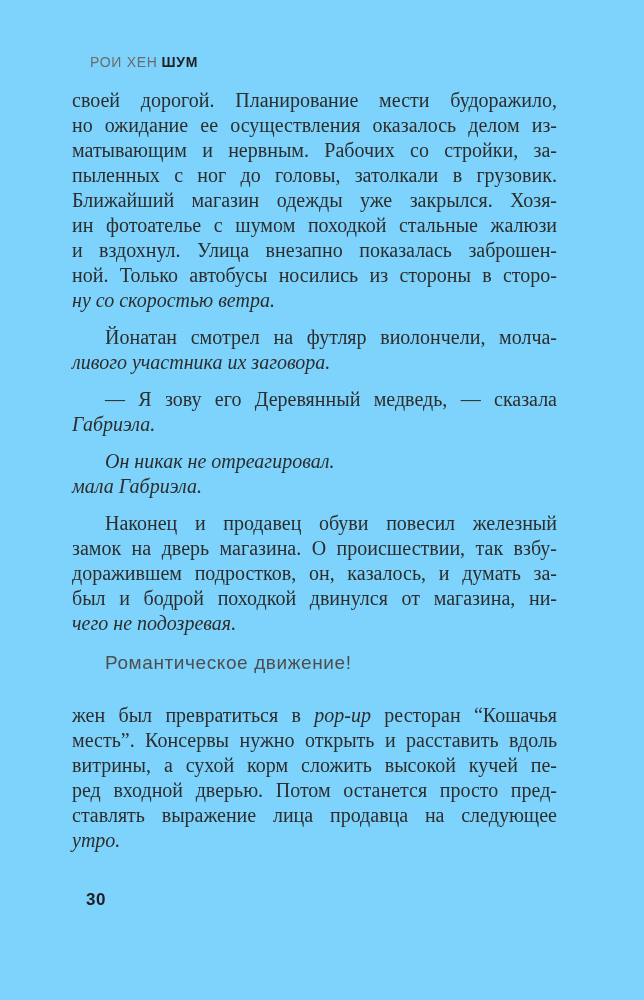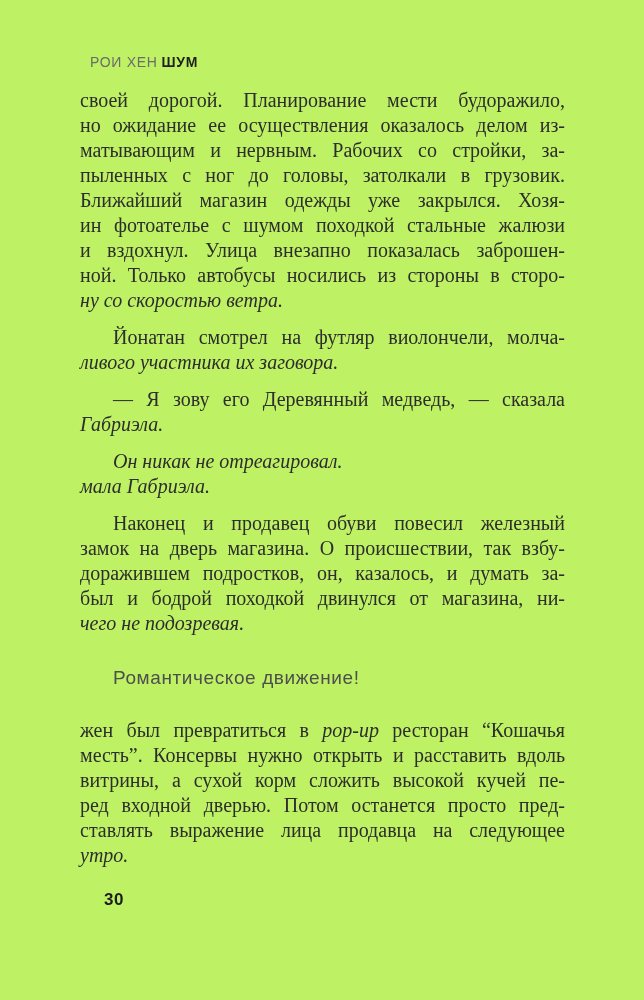--- a/index.html
+++ b/index.html
@@ -4,42 +4,42 @@
 <style>
   html, body {
     margin: 0;
     padding: 0;
     background: #ffffff;
   }
   .page {
     position: relative;
     width: 644px;
     height: 1000px;
-    background: #bef264;
+    background: #7dd3fc;
     overflow: hidden;
     font-family: "Liberation Serif", serif;
   }
   .running-header {
     position: absolute;
     left: 90px;
     top: 54px;
     font-family: "Liberation Sans", sans-serif;
     font-size: 14px;
     letter-spacing: 0.7px;
     color: #6b6b6b;
     white-space: nowrap;
   }
   .running-header .book-title {
     color: #1f1f1f;
     font-weight: 700;
     margin-left: 4px;
   }
   .text-block {
     position: absolute;
-    left: 80px;
+    left: 72px;
     top: 88px;
     width: 485px;
     font-size: 20px;
     line-height: 25px;
     color: #2d2d2d;
   }
   .line {
     height: 25px;
     text-align: justify;
     text-align-last: justify;
@@ -48,35 +48,35 @@
   .line.last {
     text-align: left;
     text-align-last: left;
     font-style: italic;
   }
   .line.ind {
     padding-left: 33px;
     margin-top: 12px;
   }
   .message-line {
-    margin-top: 29px;
+    margin-top: 14px;
     margin-bottom: 28px;
     padding-left: 33px;
     font-family: "Liberation Sans", sans-serif;
     font-size: 19px;
     line-height: 25px;
     letter-spacing: 0.6px;
     color: #4e4e4e;
   }
   .it {
     font-style: italic;
   }
   .page-number {
     position: absolute;
-    left: 104px;
+    left: 86px;
     top: 890px;
     font-family: "Liberation Sans", sans-serif;
     font-weight: 700;
     font-size: 17px;
     letter-spacing: 0.5px;
     color: #1d1d1d;
   }
 </style>
 </head>
 <body>

